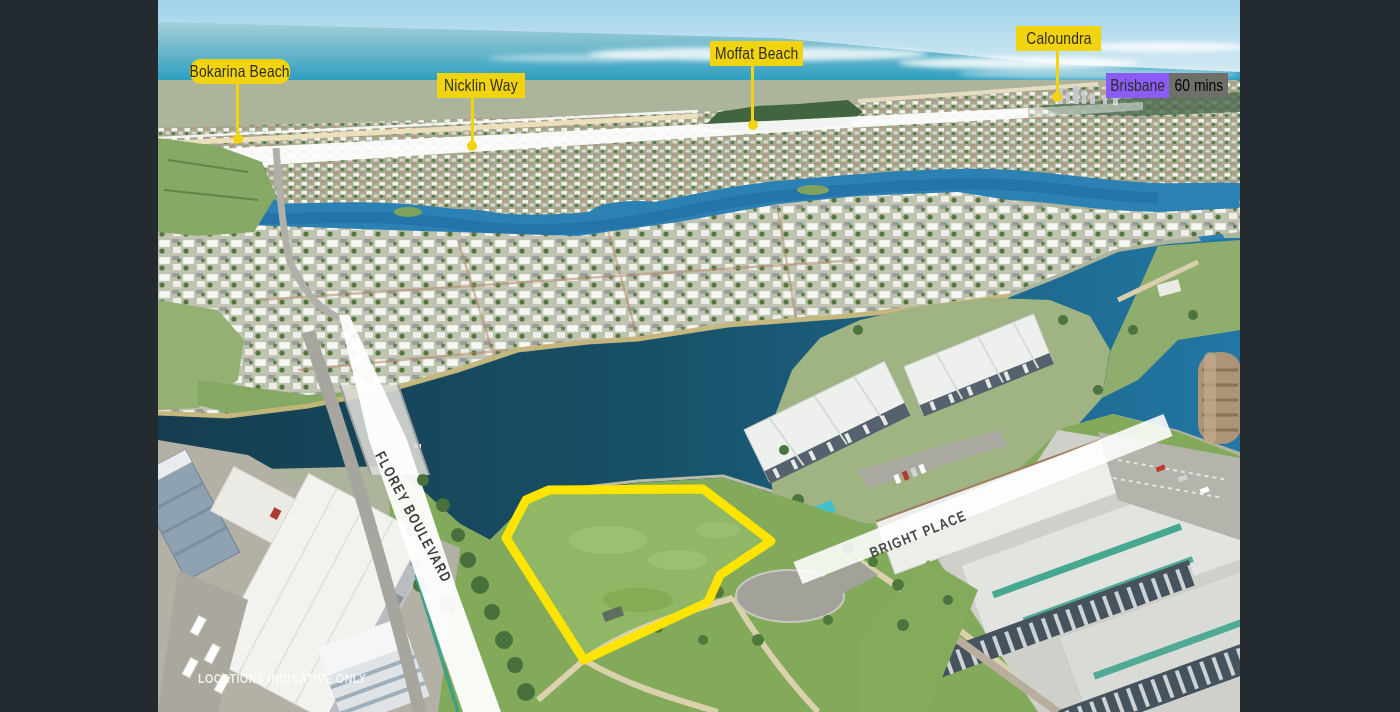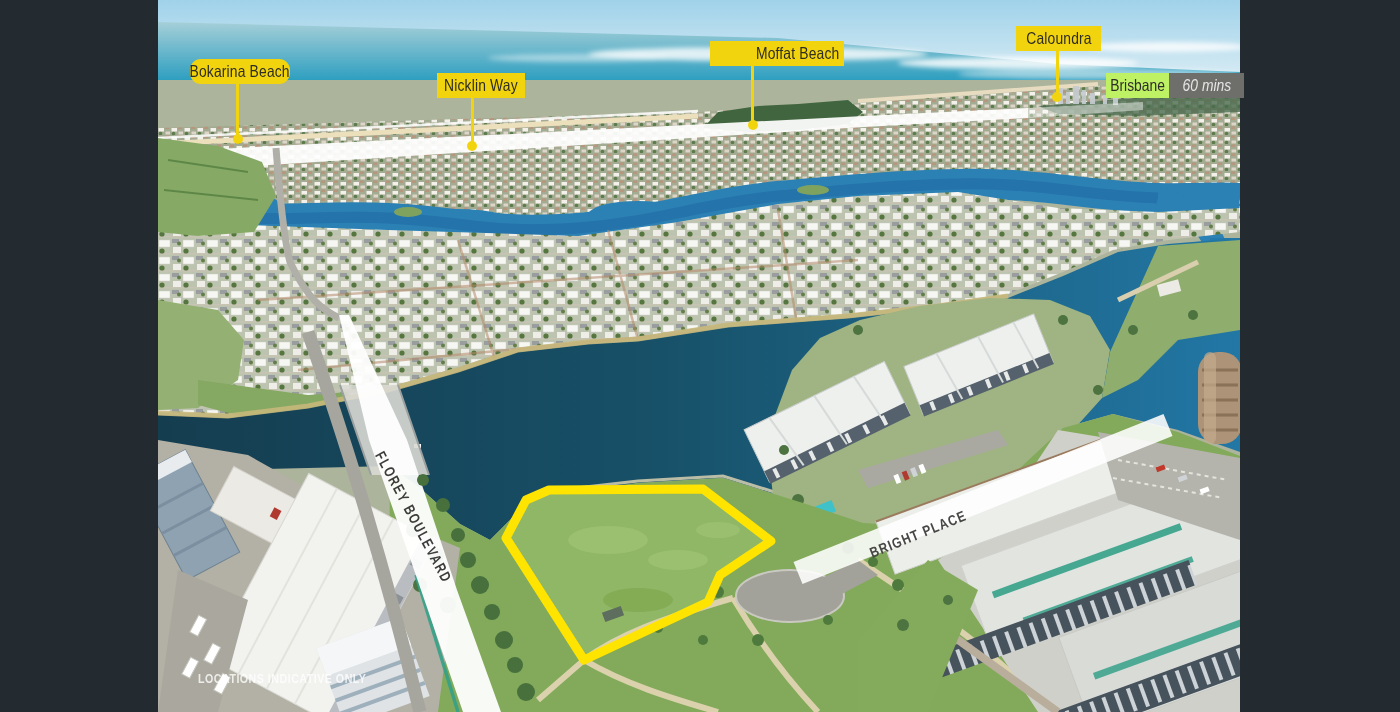--- a/index.html
+++ b/index.html
@@ -8,37 +8,37 @@
   .photo{position:absolute;left:158px;top:0;width:1082px;height:712px;overflow:hidden;}
   .photo svg{display:block;}
 
   
   .plabel{position:absolute;display:flex;align-items:center;justify-content:center;
           background:#F2D40E;color:#2E2D28;height:25px;white-space:nowrap;z-index:5;}
   .plabel span{display:inline-block;font-size:16.5px;font-weight:500;letter-spacing:.2px;
                transform:scaleX(.84);}
   .lb-bokarina{left:190px;top:59px;width:100px;border-radius:11px;}
   .lb-nicklin{left:429px;top:73px;width:88px;margin-left:8px;}
-  .lb-moffat{left:710px;top:41px;width:93px;padding-left:41px;}
+  .lb-moffat{left:710px;top:41px;width:93px;}
   .lb-caloundra{left:1016px;top:26px;width:85px;}
   .leader{position:absolute;width:3px;background:#F2D40E;z-index:4;}
   .ld-bokarina{left:236px;top:84px;height:52px;}
   .ld-nicklin{left:471px;top:97px;height:46px;}
   .ld-moffat{left:751px;top:66px;height:56px;}
   .ld-caloundra{left:1056px;top:50px;height:44px;}
   .dot{position:absolute;width:10px;height:10px;border-radius:50%;background:#F2D40E;z-index:4;}
   .dt-bokarina{left:233px;top:134px;}
   .dt-nicklin{left:467px;top:141px;}
   .dt-moffat{left:748px;top:120px;}
   .dt-caloundra{left:1052px;top:92px;}
 
   .label-duo{position:absolute;left:1106px;top:73px;display:flex;height:25px;z-index:5;}
   .duo-yellow,.duo-gray{display:flex;align-items:center;justify-content:center;height:25px;}
-  .duo-yellow{background:#bef264;color:#2E2D28;width:63px;}
-  .duo-gray{background:#6E6E6A;color:#e5e5e5;width:75px;font-style:italic;}
+  .duo-yellow{background:#8b5cf6;color:#2E2D28;width:63px;}
+  .duo-gray{background:#6E6E6A;color:#000000;width:59px;}
   .duo-yellow span,.duo-gray span{font-size:16.5px;font-weight:500;transform:scaleX(.84);white-space:nowrap;}
 
   
   .road-label{position:absolute;color:#3C3C3A;font-weight:700;white-space:nowrap;z-index:3;}
   .rl-florey{left:414px;top:517px;font-size:15px;letter-spacing:2.1px;
              transform:translate(-50%,-50%) rotate(62deg) scaleX(.76);}
   .rl-bright{left:918px;top:534px;font-size:14.5px;letter-spacing:1.4px;color:#474745;
              transform:translate(-50%,-50%) rotate(-22deg) scaleX(.82);}
 
   .disclaimer{position:absolute;left:198px;top:671px;color:rgba(255,255,255,.78);

